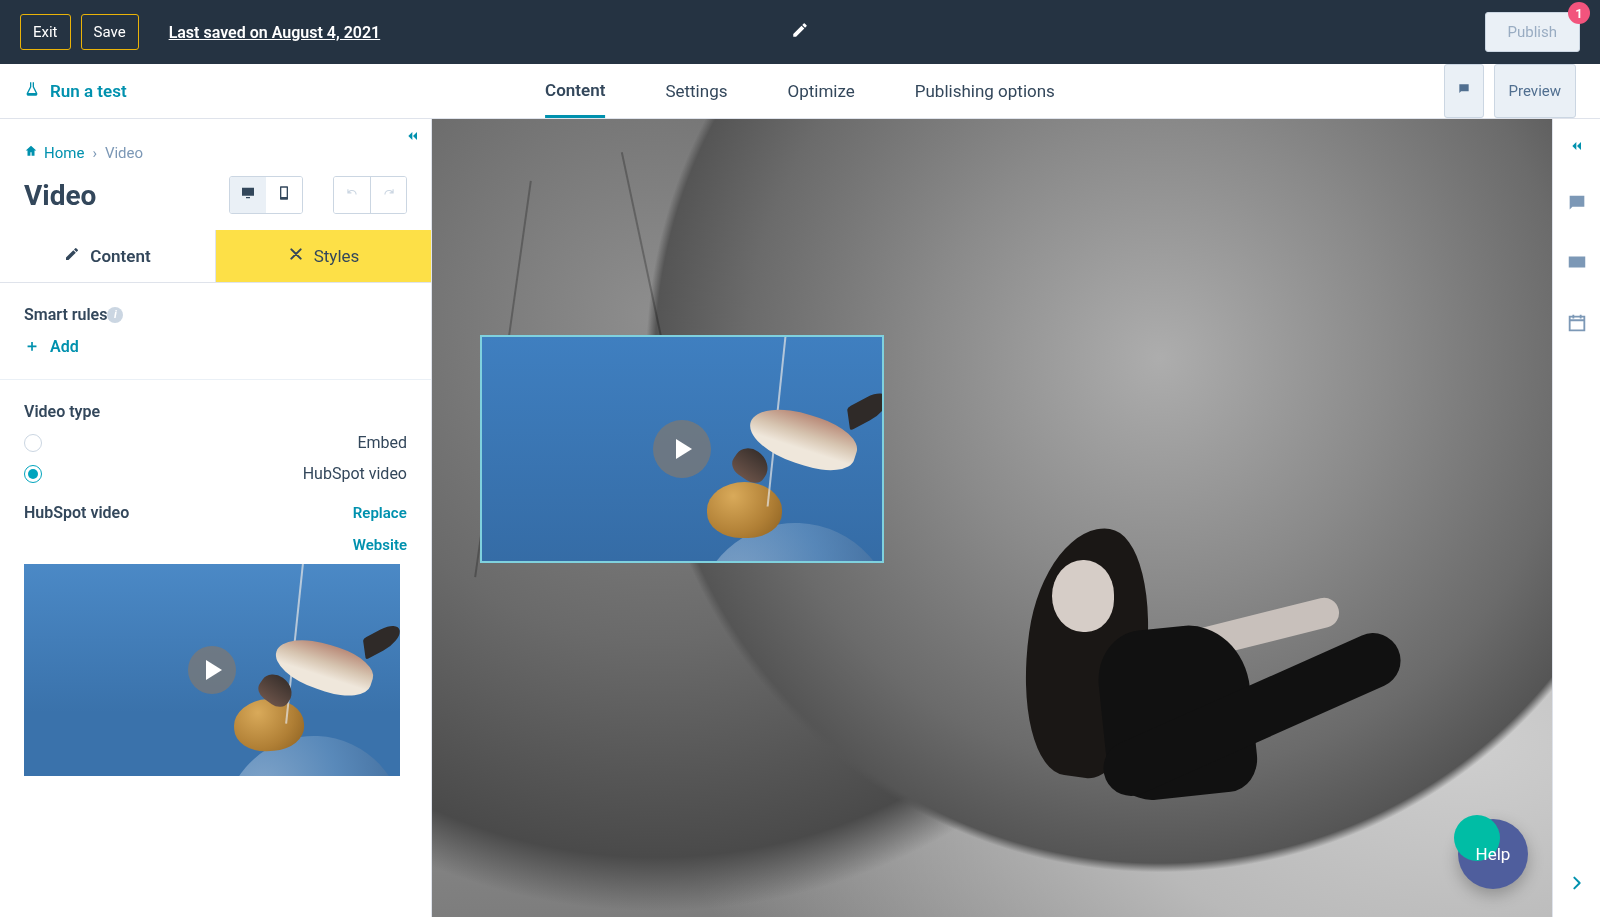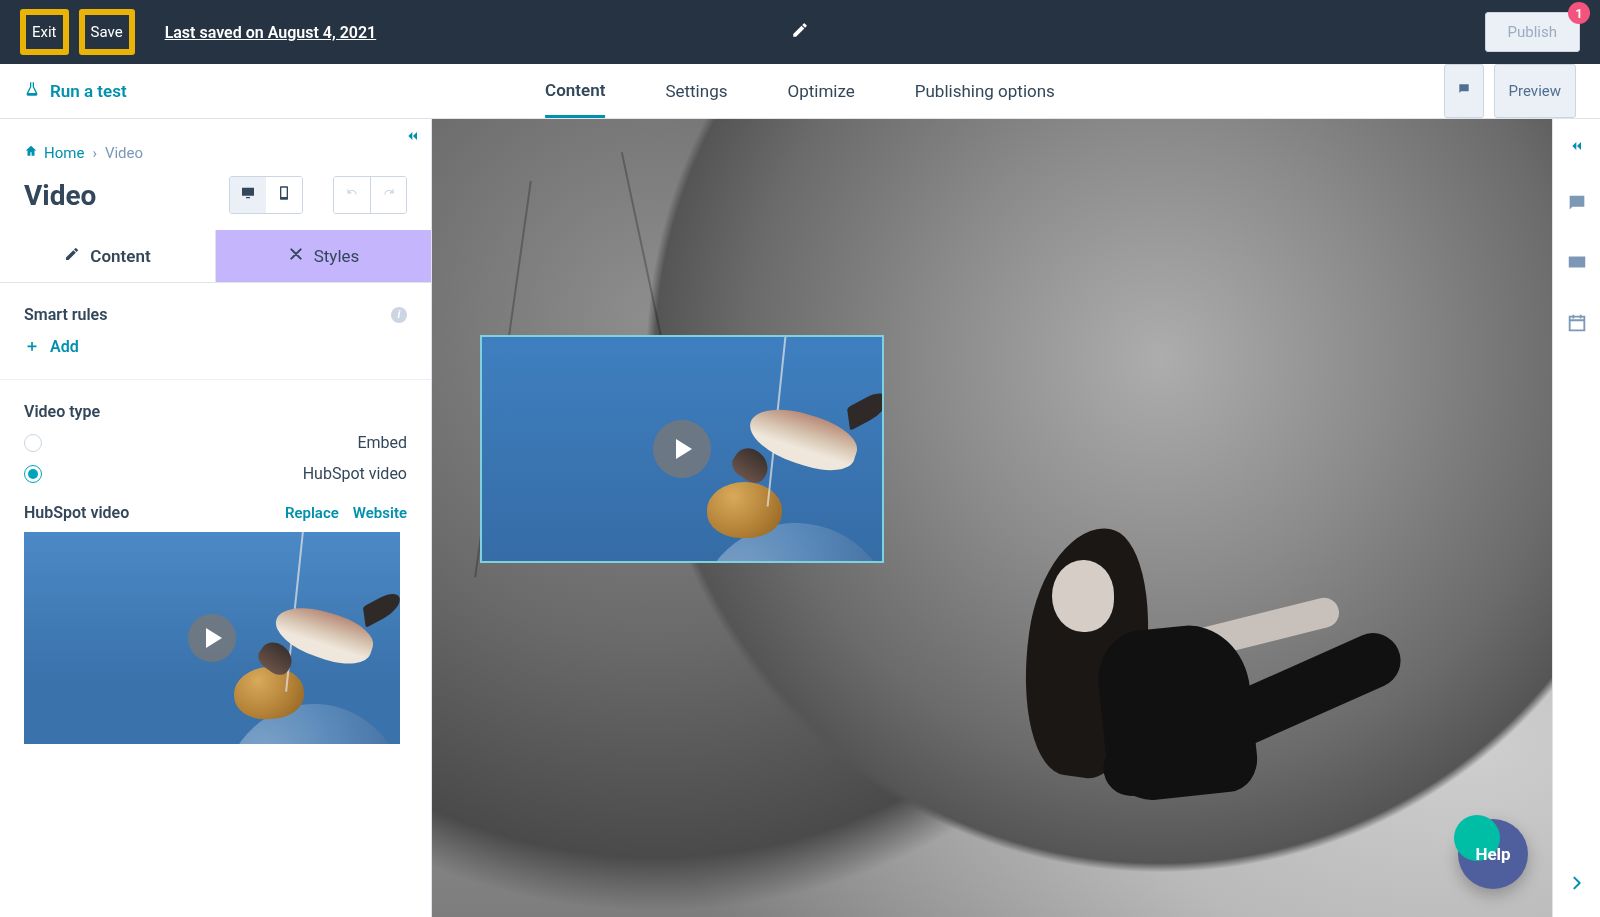--- a/index.html
+++ b/index.html
@@ -7,24 +7,24 @@
   
   
   .topbar {
     height: 64px; width: 100%;
     background: #253342;
     display: flex; align-items: center;
     padding: 0 20px;
     position: relative;
   }
   .btn-outline {
-    border: 6px solid #eab308;
+    border: 1px solid #eab308;
     background: transparent;
     color: #fff;
-    padding: 8px 6px;
+    padding: 8px 12px;
     font-size: 15px;
     border-radius: 3px;
     cursor: pointer;
     margin-right: 10px;
   }
   .last-saved {
     color: #fff;
     text-decoration: underline;
     font-size: 16px;
     font-weight: 600;
@@ -166,31 +166,31 @@
 
   .subtabs {
     display: flex;
     border-bottom: 1px solid #dfe3eb;
   }
   .subtab {
     flex: 1; height: 52px; display: flex; align-items: center; justify-content: center; gap: 10px;
     font-size: 17px; color: #33475b; font-weight: 600; cursor: pointer;
   }
   .subtab.inactive {
-    background: #c4b5fd; border-left: 1px solid #dfe3eb; font-weight: 400;
+    background: #fde047; border-left: 1px solid #dfe3eb; font-weight: 400;
   }
   .subtab svg { fill: #33475b; width: 16px; height: 16px; }
 
   .section {
     padding: 22px 24px;
   }
   .section.border-b { border-bottom: 1px solid #eaf0f6; }
   .section-label {
     display: flex; align-items: center; 
-    font-size: 16px; font-weight: 600; color: #33475b; justify-content: space-between;
+    font-size: 16px; font-weight: 600; color: #33475b;
   }
   .info-icon {
     width: 16px; height: 16px; border-radius: 50%; background: #cbd6e2;
     color: #fff; font-size: 11px; display: flex; align-items: center; justify-content: center;
     font-style: italic; font-weight: bold;
   }
   .add-link {
     margin-top: 12px;
     color: #0091ae; font-weight: 600; font-size: 16px;
     display: flex; align-items: center; gap: 10px; cursor: pointer;
@@ -208,21 +208,21 @@
   .radio.checked::after {
     content: ""; width: 10px; height: 10px; border-radius: 50%; background: #00a4bd;
   }
   .radio-label { font-size: 16px; color: #33475b; }
 
   .video-head {
     display: flex; justify-content: space-between; align-items: baseline;
     padding: 10px 24px 10px 24px;
   }
   .video-head-label { font-size: 16px; font-weight: 600; color: #33475b; }
-  .video-actions { display: flex; gap: 14px; }
+  .video-actions { display: flex; gap: 14px; flex-direction: column; }
   .link-action { color: #0091ae; font-weight: 600; font-size: 15px; cursor: pointer; }
 
   .thumb-box {
     margin: 0 24px; width: 376px; height: 212px;
     background: linear-gradient(180deg,#4b89c6 0%, #3a72ab 70%);
     position: relative; overflow: hidden;
   }
   .thumb-box .cork {
     position: absolute; left: 210px; top: 135px; width: 70px; height: 52px;
     background: radial-gradient(circle at 35% 25%, #d9aa5a 0%, #b07f35 60%, #8a5f20 100%);
@@ -375,21 +375,21 @@
   .rail-next svg { fill: #0091ae; width: 16px; height: 28px; }
 
   
   .help-bubble {
     position: fixed;
     bottom: 28px; right: 72px;
     width: 70px; height: 70px;
     border-radius: 50%;
     background: #4f5e9d;
     display:flex; align-items:center; justify-content:center;
-    color:#fff; font-weight:700; font-size:17px;
+    color:#fff; font-weight:400; font-size:17px;
     box-shadow: 0 6px 16px rgba(0,0,0,0.25);
     cursor: pointer;
   }
   .help-bubble::before {
     content:""; position:absolute; left:-4px; top:-4px; width:46px; height:46px;
     background:#00bda5; border-radius:50%;
     z-index:-1;
   }
 </style>
 </head>

